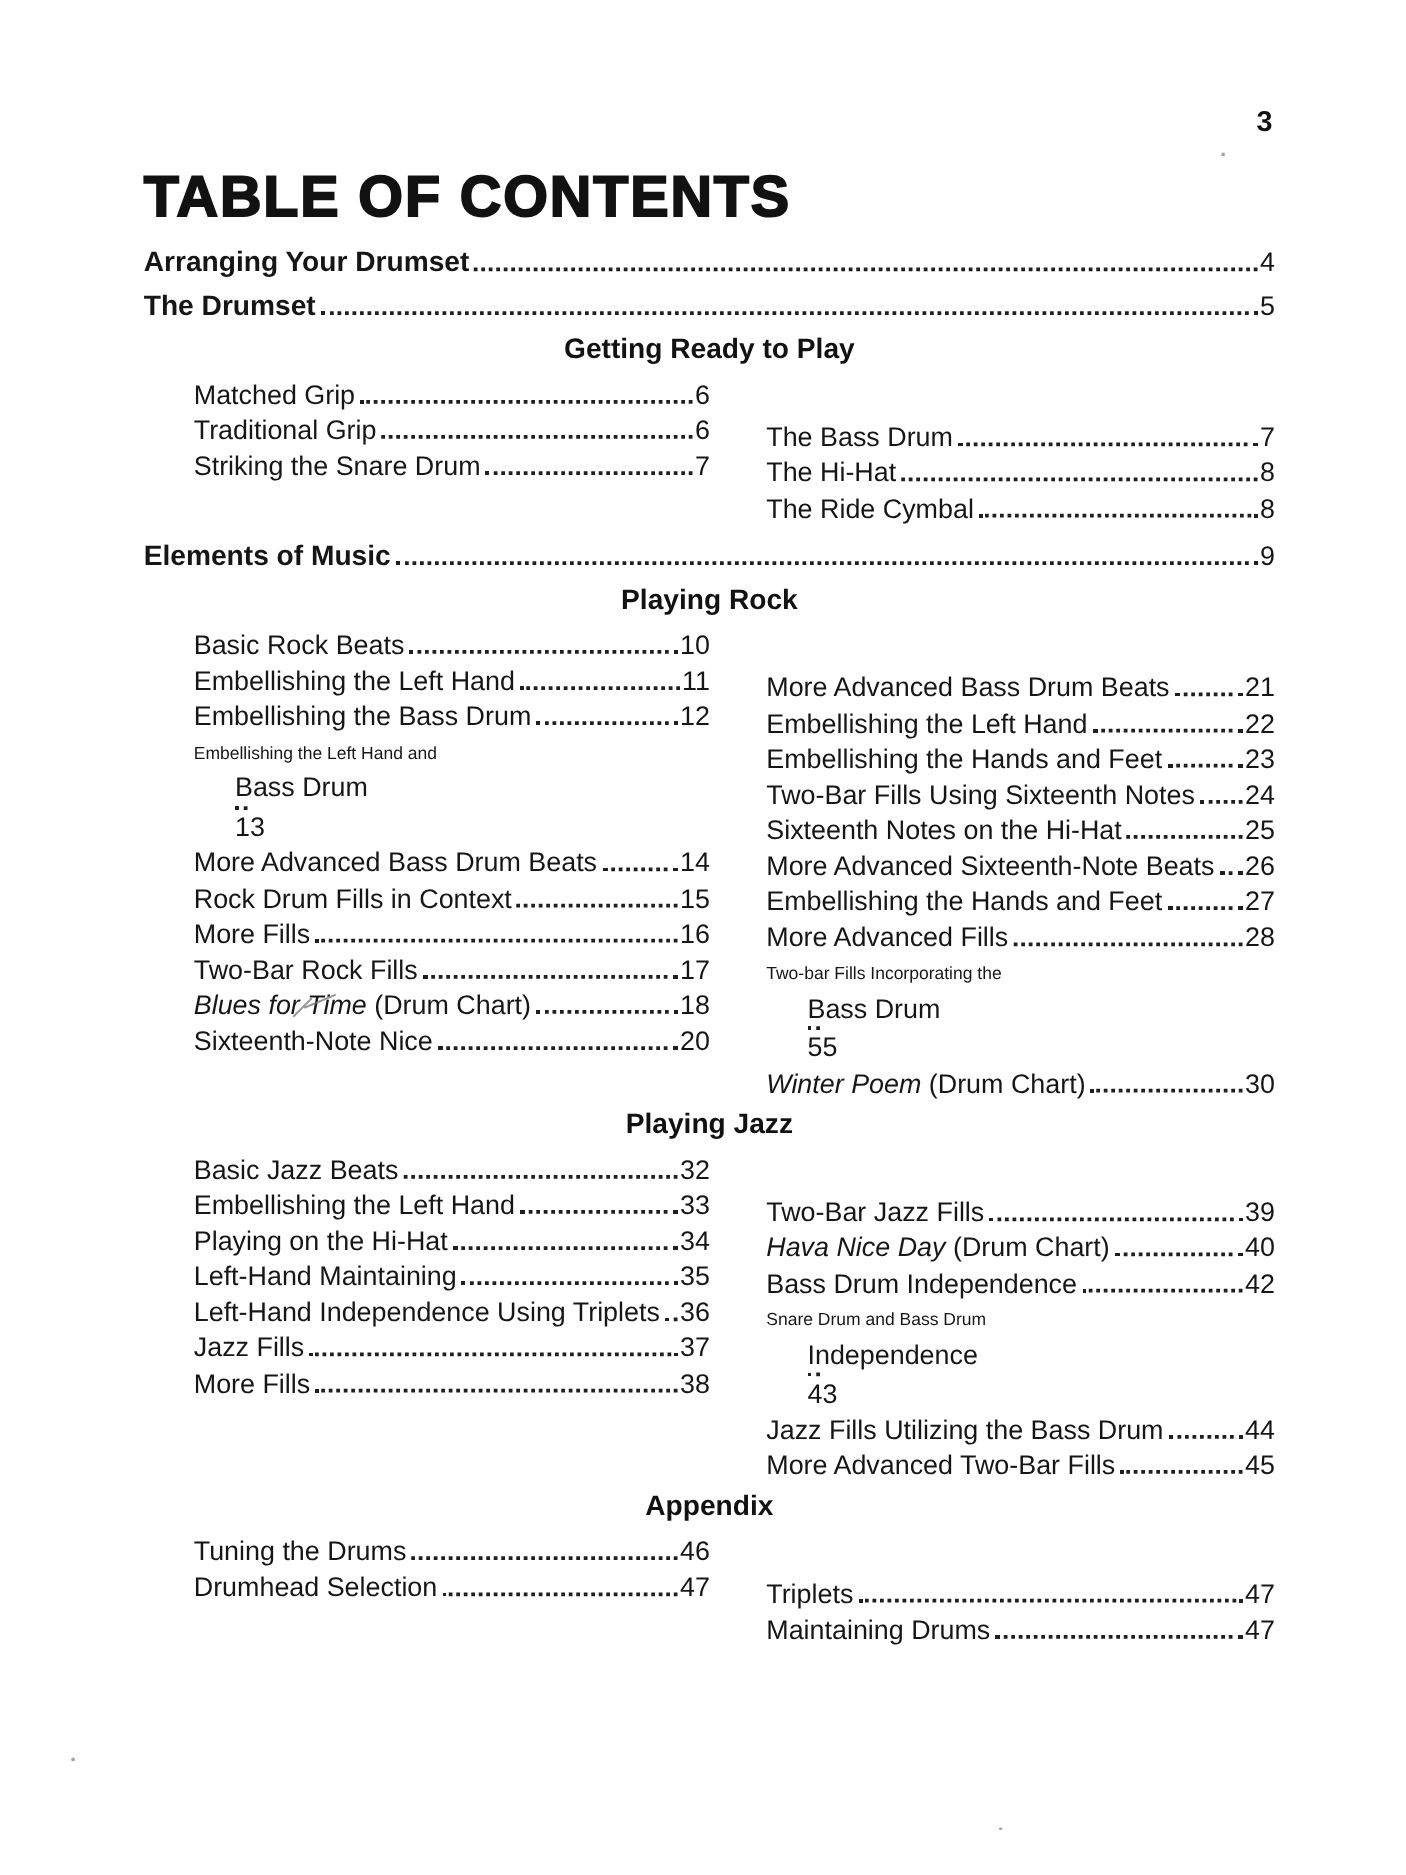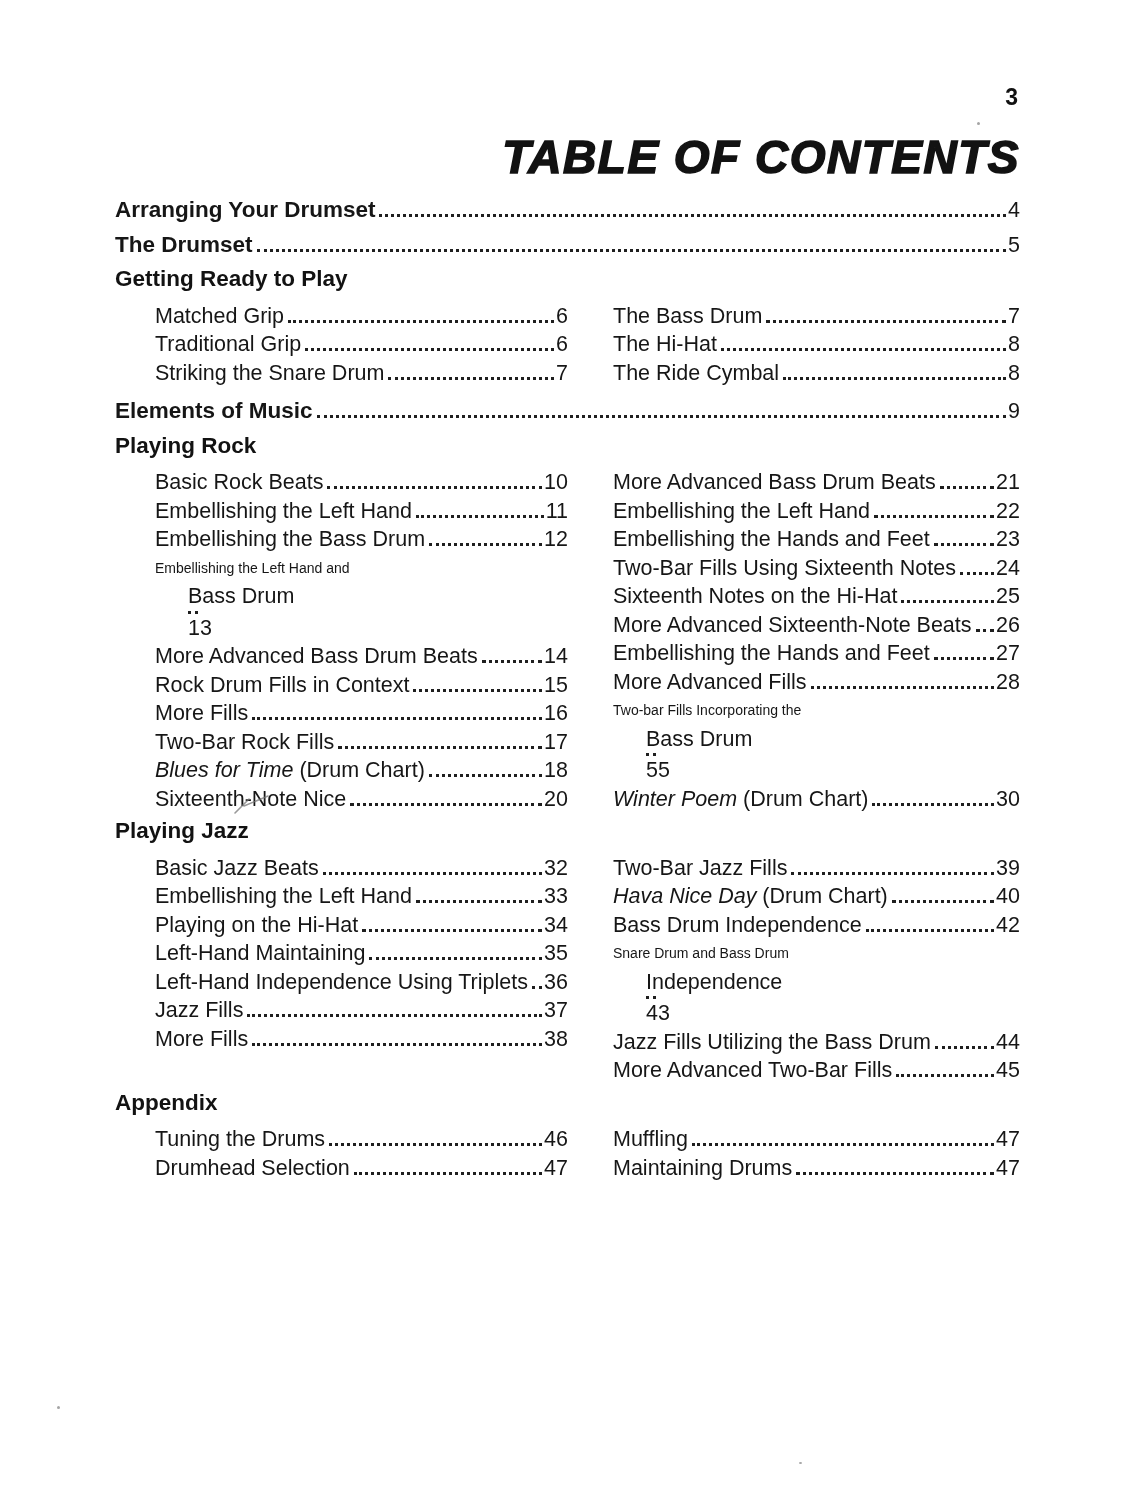--- a/index.html
+++ b/index.html
@@ -26,28 +26,27 @@
   }
   .pageno {
     position: absolute;
     right: 2px;
     top: 2px;
     font-size: 23px;
     font-weight: bold;
     color: #111;
   }
   h1.title {
-    text-align: right;
+    text-align: left;
     font-size: 46px;
     line-height: 54px;
     margin: 48px 0 0 0;
     font-weight: bold;
     letter-spacing: 1.5px;
     color: #121212;
-    font-style: italic;
     -webkit-text-stroke: 1.6px #121212;
   }
   .toc { margin-top: 12px; }
   .row {
     display: flex;
     align-items: baseline;
     line-height: 28.5px;
     font-size: 21.5px;
   }
   .lbl { white-space: nowrap; text-align: right; }
@@ -60,28 +59,28 @@
   .pg { white-space: nowrap; }
   .row-full { margin-bottom: 6px; }
   .row-full .lbl { font-weight: bold; font-size: 22.5px; }
   .heading {
     font-weight: bold;
     font-size: 22.5px;
     line-height: 28.5px;
     margin: 5px 0 8px 0;
     color: #121212;
   }
-  .heading.h-gap { margin-top: 4px; }
+  .heading.h-gap { margin-top: 4px; text-align: center; }
   .columns {
     display: flex;
     margin-left: 40px;
     margin-bottom: 2px;
   }
   .col-left { width: 413px; margin-right: 45px; flex: 0 0 auto; }
-  .col-right { flex: 1 1 auto; }
+  .col-right { flex: 1 1 auto; margin-top: 34px; }
   .wrap-first { line-height: 28.5px; font-size: 14px; white-space: nowrap; }
   .cont { margin-left: 29px; flex-direction: column; }
   .full-after { margin-top: 10px; }
   .pencil-mark {
     position: absolute;
     left: 232px;
     top: 793px;
     width: 42px;
     height: 23px;
     opacity: 0.75;
@@ -348,21 +347,21 @@
               <span class="pg">46</span>
             </div>
             <div class="row entry">
               <span class="lbl">Drumhead Selection</span>
               <span class="leader"></span>
               <span class="pg">47</span>
             </div>
           </div>
           <div class="col-right">
             <div class="row entry">
-              <span class="lbl">Muffling</span>
+              <span class="lbl">Triplets</span>
               <span class="leader"></span>
               <span class="pg">47</span>
             </div>
             <div class="row entry">
               <span class="lbl">Maintaining Drums</span>
               <span class="leader"></span>
               <span class="pg">47</span>
             </div>
           </div>
         </div>

